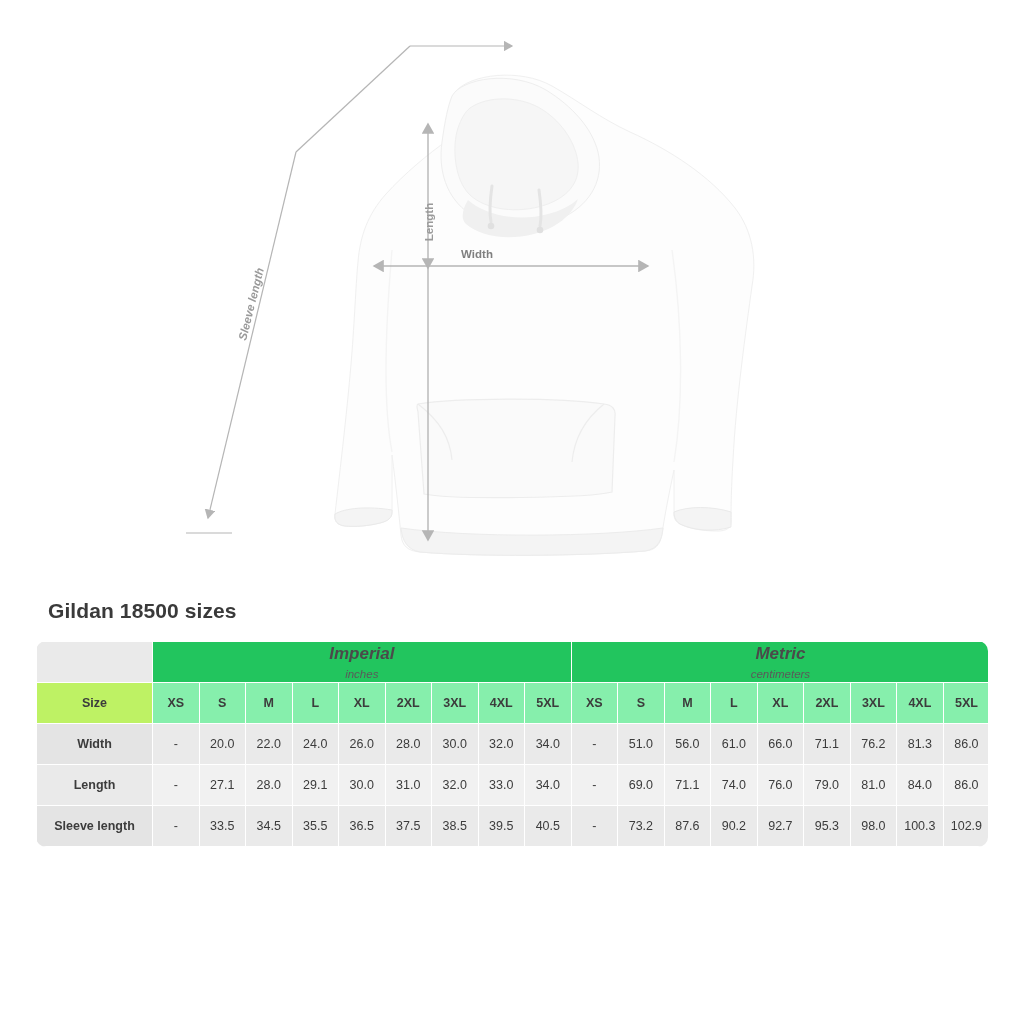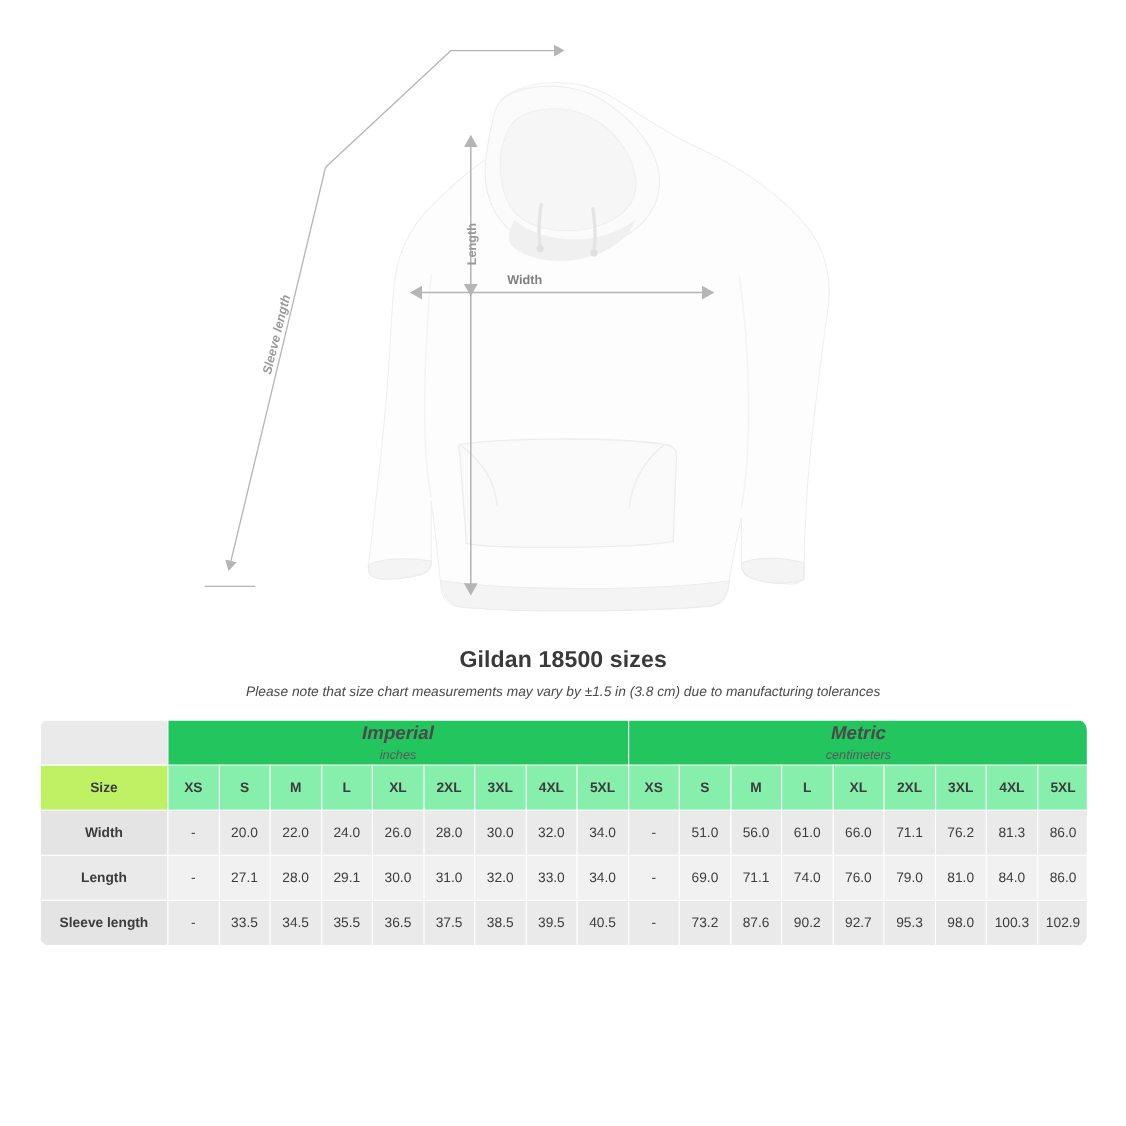--- a/index.html
+++ b/index.html
@@ -26,22 +26,22 @@
     position: relative;
     width: 1024px;
     height: 580px;
   }
   .illustration svg {
     display: block;
   }
 
   
   .title-block {
-    text-align: center;
-    margin-top: 8px;
+    margin-top: 19px;
+    padding-left: 48px;
   }
   .chart-title {
     font-size: 21px;
     font-weight: bold;
     color: #3a3a3a;
     letter-spacing: 0.1px;
   }
   .chart-note {
     font-size: 12.5px;
     font-style: italic;
@@ -195,21 +195,20 @@
         <line x1="410" y1="46" x2="296" y2="152" stroke="#b5b5b5" stroke-width="1.2"></line>
         <line x1="296" y1="152" x2="208" y2="518" stroke="#b5b5b5" stroke-width="1.2" marker-end="url(#arrEnd)"></line>
         <line x1="186" y1="533" x2="232" y2="533" stroke="#b5b5b5" stroke-width="1.2"></line>
         <text x="255" y="305" transform="rotate(-76 255 305)" text-anchor="middle" font-family="Liberation Sans, sans-serif" font-size="11.5" font-style="italic" font-weight="bold" fill="#9a9a9a">Sleeve length</text>
       </g>
     </svg>
   </div>
 
   <div class="title-block">
     <div class="chart-title">Gildan 18500 sizes</div>
-    <div class="chart-note">Please note that size chart measurements may vary by ±1.5 in (3.8 cm) due to manufacturing tolerances</div>
   </div>
 
   <div class="table-wrap">
     <table class="size-chart">
       <colgroup>
         <col class="c-label">
         <col class="c-data">
           <col class="c-data">
           <col class="c-data">
           <col class="c-data">

